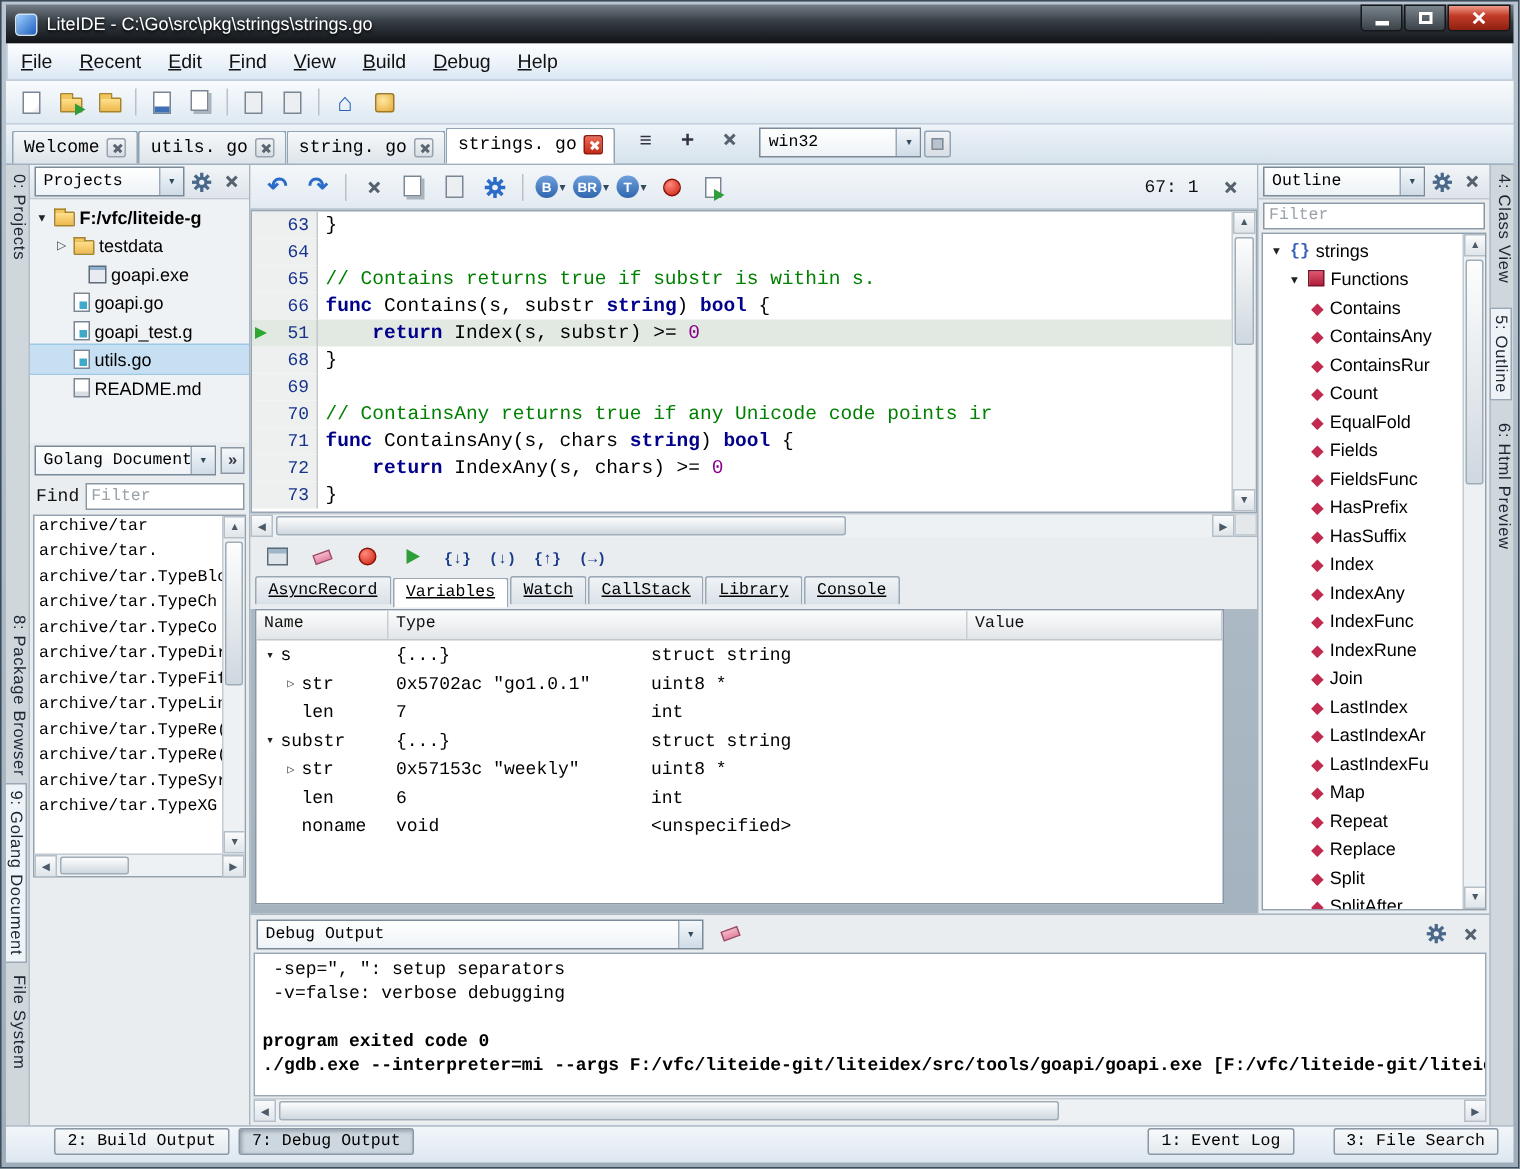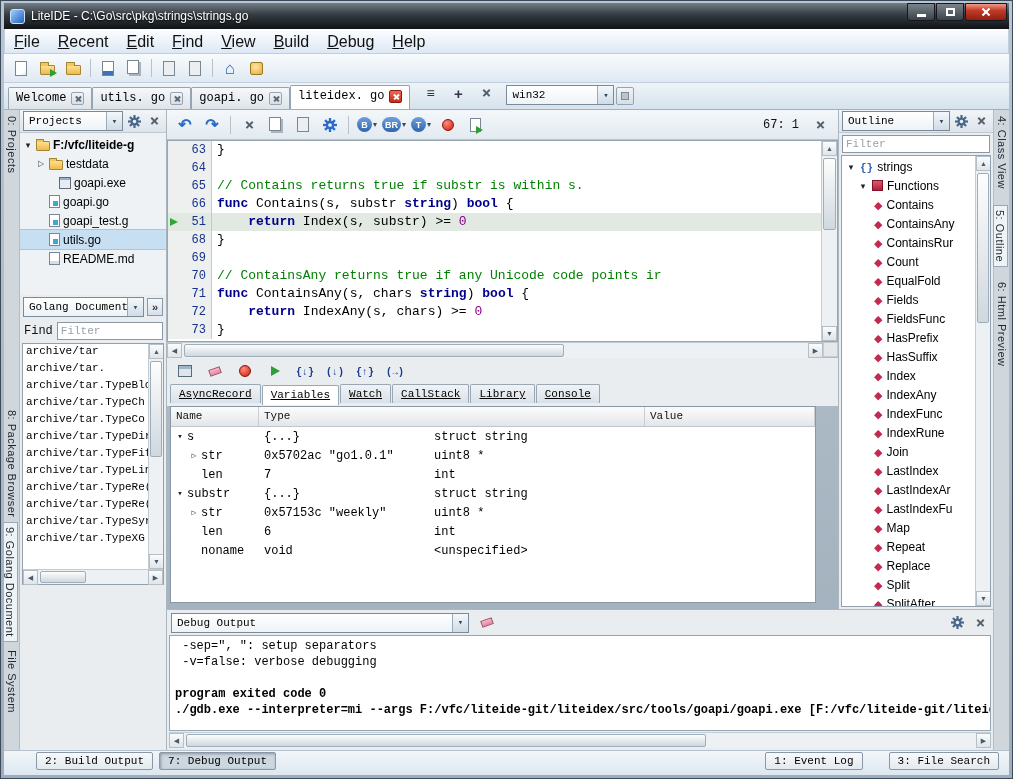--- a/index.html
+++ b/index.html
@@ -21,21 +21,21 @@
   .wb.close { width:42px; background:linear-gradient(#f09a8a,#c33c28 40%,#8f1f10); }
   .g-min { width:9px; height:3px; background:#fff; margin-top:6px; }
   .g-max { width:9px; height:8px; border:2px solid #fff; }
   .g-x { position:relative; width:10px; height:10px; }
   .g-x::before,.g-x::after { content:""; position:absolute; left:0; top:4px; width:10px; height:2px; background:#fff; }
   .g-x::before { transform:rotate(45deg); } .g-x::after { transform:rotate(-45deg); }
 
   
   .menubar { height:25px; display:flex; align-items:stretch;
              background:linear-gradient(#fdfeff,#dce8f5); border:1px solid #c2cedb; border-top:none; }
-  .menu-item { padding:4px 9px 0; font-size:16px; color:#111; }
+  .menu-item { padding:4px 9px 0; font-size:13px; color:#111; }
   .menu-item::first-letter { text-decoration:underline; }
   .toolbar { height:29px; display:flex; align-items:center; gap:2px; padding:2px 5px;
              background:linear-gradient(#f8fbfd,#dfe9f2); border-bottom:1px solid #c2cedb; }
   .tbtn { width:24px; height:24px; display:flex; align-items:center; justify-content:center; border-radius:2px; }
   .sep { width:1px; height:18px; background:#b8c2cc; margin:0 3px; }
 
   
   .ic-page { width:12px; height:15px; background:linear-gradient(135deg,#fff 70%,#e8e8e8); border:1px solid #7a8694; position:relative; }
   .ic-page.dim { background:#eceff2; }
   .ic-page.sav::after { content:""; position:absolute; left:0; right:0; bottom:0; height:4px; background:#3f6fb5; }
@@ -288,25 +288,25 @@
     <div class="tabs" id="doc-tabs">
         <div class="tab">
           <span class="tab-label">Welcome</span>
           <span class="tab-close"></span>
         </div>
         <div class="tab">
           <span class="tab-label">utils. go</span>
           <span class="tab-close"></span>
         </div>
         <div class="tab">
-          <span class="tab-label">goapi. go</span>
+          <span class="tab-label">string. go</span>
           <span class="tab-close"></span>
         </div>
         <div class="tab active">
-          <span class="tab-label">liteidex. go</span>
+          <span class="tab-label">strings. go</span>
           <span class="tab-close red"></span>
         </div>
       </div>
     <div class="tab-tools">
       <span class="tbtn">
           <span class="ic-list"></span>
         </span>
       <span class="tbtn">
           <span class="ic-plus"></span>
         </span>

